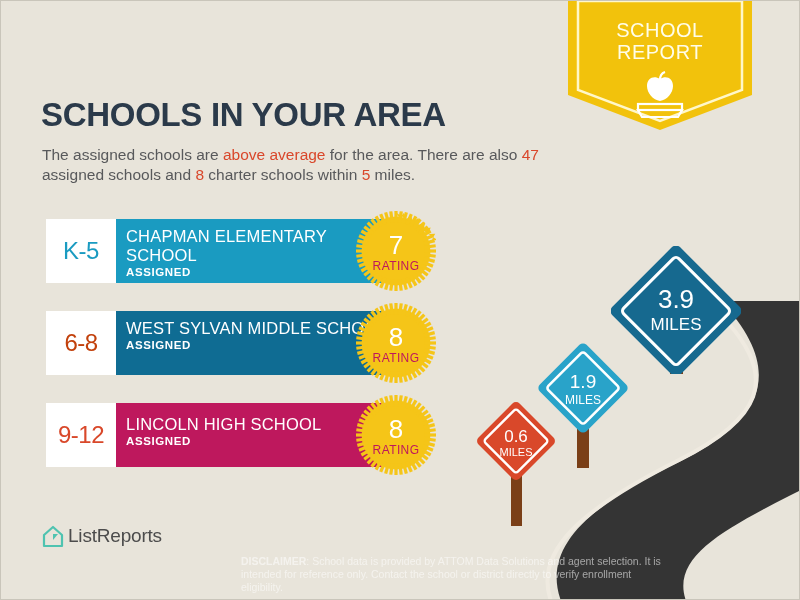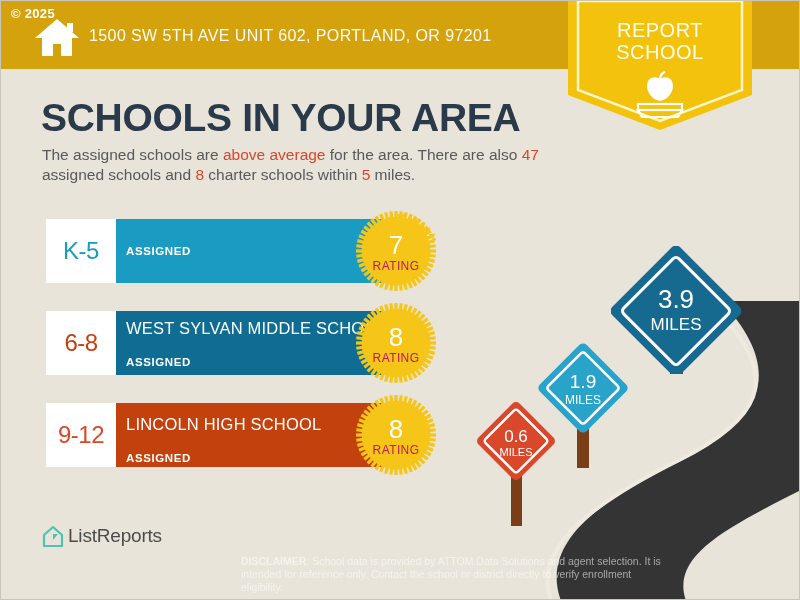--- a/index.html
+++ b/index.html
@@ -44,42 +44,42 @@
   #badge-title {
     position: absolute; left: 0; top: 20px; width: 184px;
     text-align: center; color: #fffde8;
     font-size: 20px; line-height: 22px; letter-spacing: .5px;
   }
   #badge-icon { position: absolute; left: 62px; top: 72px; width: 60px; height: 48px; }
 
   
   #page-title {
     position: absolute; left: 40px; top: 95px;
-    font-size: 39px; font-weight: bold; color: #2b3a4a;
+    font-size: 33px; font-weight: bold; color: #2b3a4a;
     letter-spacing: -0.3px;
   }
   #subtitle {
     position: absolute; left: 41px; top: 144px; width: 520px;
     font-size: 15.5px; line-height: 20px; color: #58595b;
   }
   #subtitle .hl { color: #D9472B; font-weight: normal; }
 
   
   .school-row { position: absolute; left: 45px; width: 350px; height: 64px; }
   .grade-box {
     position: absolute; left: 0; top: 0; width: 70px; height: 64px;
     background: #ffffff; display: flex; align-items: center; justify-content: center;
   }
   .grade-text { font-size: 24px; letter-spacing: -0.5px; }
   .bar {
     position: absolute; left: 70px; top: 0; width: 280px; height: 64px;
     padding: 8px 0 0 10px; color: #ffffff;
   }
   .school-name { font-size: 16.5px; line-height: 19px; letter-spacing: .2px; }
-  .assigned { font-size: 11.5px; font-weight: bold; letter-spacing: .6px; margin-top: 18px; }
+  .assigned { font-size: 11.5px; font-weight: bold; letter-spacing: .6px; margin-top: 1px; }
 
   .rating-badge { position: absolute; width: 80px; height: 80px; }
   .rating-num {
     position: absolute; left: 0; top: 19px; width: 80px; text-align: center;
     font-size: 26px; color: #ffffff;
   }
   .rating-label {
     position: absolute; left: 0; top: 48px; width: 80px; text-align: center;
     font-size: 12px; color: #be185d; letter-spacing: .4px;
   }
@@ -99,59 +99,50 @@
     position: absolute; left: 240px; top: 554px; width: 430px;
     font-size: 10.5px; line-height: 13px; color: #ffffff; opacity: .55;
   }
   #disclaimer .dtitle { font-weight: bold; }
 </style>
 </head>
 <body>
 
 <div id="page">
 
-  <div id="header">
-    <div id="copyright">© 2025</div>
-
-    <svg id="home-icon" viewBox="0 0 46 40">
-      <path d="M23 2 L45 21 L38 21 L38 39 L27 39 L27 27 L19 27 L19 39 L8 39 L8 21 L1 21 Z" fill="#ffffff"></path>
-      <rect x="33" y="6" width="6" height="9" fill="#ffffff"></rect>
-    </svg>
-
-    <div id="address">1500 SW 5TH AVE UNIT 602, PORTLAND, OR 97201</div>
-  </div>
 
   <div id="report-badge">
     <svg width="184" height="132" viewBox="0 0 184 132" style="position:absolute;left:0;top:0;">
       <path d="M0 0 L184 0 L184 96 L92 131 L0 96 Z" fill="#F2C20C"></path>
       <path d="M10 2 L174 2 L174 91 L92 122 L10 91 Z" fill="none" stroke="#FFF7C9" stroke-width="2.5"></path>
     </svg>
     <div id="badge-title">
+      <div>SCHOOL</div>
       <div>REPORT</div>
-      <div>SCHOOL</div>
     </div>
     <svg id="badge-icon" viewBox="0 0 60 48">
       <path d="M30 8 C24 4 17 7 17 15 C17 22 23 29 30 30 C37 29 43 22 43 15 C43 7 36 4 30 8 Z" fill="#ffffff"></path>
       <path d="M30 9 C30 5 32 2 35 1" stroke="#ffffff" stroke-width="2.2" fill="none"></path>
       <rect x="8" y="33" width="44" height="6" fill="none" stroke="#ffffff" stroke-width="2.2"></rect>
       <path d="M8 39 L52 39 L48 46 L12 46 Z" fill="none" stroke="#ffffff" stroke-width="2.2"></path>
     </svg>
   </div>
 
   <div id="page-title">SCHOOLS IN YOUR AREA</div>
 
   <div id="subtitle">
     <span>The assigned schools are </span><span class="hl">above average</span><span> for the area. There are also </span><span class="hl">47</span><span> assigned schools and </span><span class="hl">8</span><span> charter schools within </span><span class="hl">5</span><span> miles.</span>
   </div>
 
   <div class="school-row" style="top:218px;">
     <div class="grade-box">
       <span class="grade-text" style="color:#1A9BC1;">K-5</span>
     </div>
     <div class="bar" style="background:#1A9BC1;">
+      <div class="school-name">CHAPMAN ELEMENTARY SCHOOL</div>
       <div class="assigned">ASSIGNED</div>
     </div>
     <div class="rating-badge" style="left:310px;top:-8px;">
       <svg width="80" height="80" viewBox="0 0 100 100" style="position:absolute;left:0;top:0;">
         <path id="burst1" fill="#F5C518" d="M50 2 L54.4 9.3 L59.6 2.6 L62.8 10.6 L69 4.9 L70.8 13.3 L78 8.7 L78.3 17.3 L86.2 14 L85 22.5 L93.3 20.6 L90.5 28.7 L99 28.3 L94.9 35.8 L103 36.9 Z"></path>
         <g>
           <circle cx="50" cy="50" r="43" fill="#F5C518"></circle>
           <g fill="#F5C518">
             <rect x="48" y="0" width="4" height="14"></rect>
               <rect x="48" y="86" width="4" height="14"></rect>
@@ -317,21 +308,21 @@
       </svg>
       <div class="rating-num">8</div>
       <div class="rating-label">RATING</div>
     </div>
   </div>
 
   <div class="school-row" style="top:402px;">
     <div class="grade-box">
       <span class="grade-text" style="color:#D9482A;">9-12</span>
     </div>
-    <div class="bar" style="background:#c2410c;padding-top:12px;">
+    <div class="bar" style="background:#be185d;padding-top:12px;">
       <div class="school-name">LINCOLN HIGH SCHOOL</div>
       <div class="assigned">ASSIGNED</div>
     </div>
     <div class="rating-badge" style="left:310px;top:-8px;">
       <svg width="80" height="80" viewBox="0 0 100 100" style="position:absolute;left:0;top:0;">
         <circle cx="50" cy="50" r="43" fill="#F5C518"></circle>
         <g fill="#F5C518">
           <rect x="48" y="0" width="4" height="14"></rect>
             <rect x="48" y="86" width="4" height="14"></rect>
             <rect x="0" y="48" width="14" height="4"></rect>

